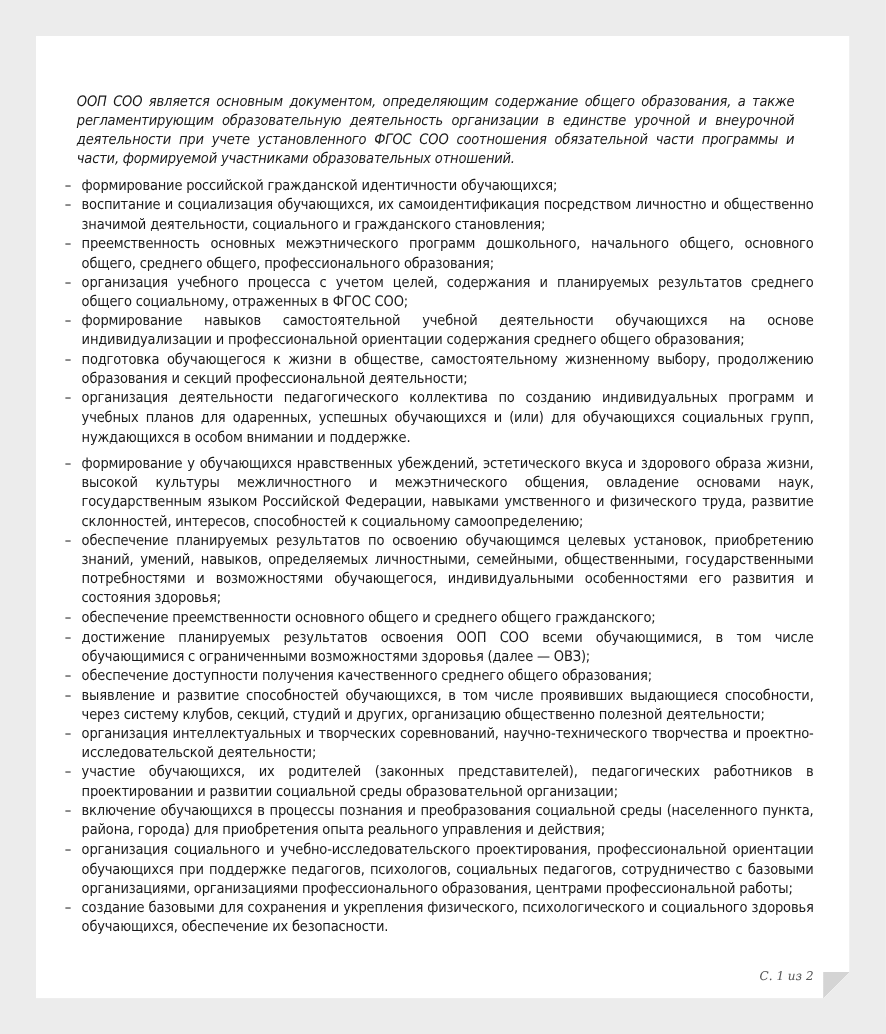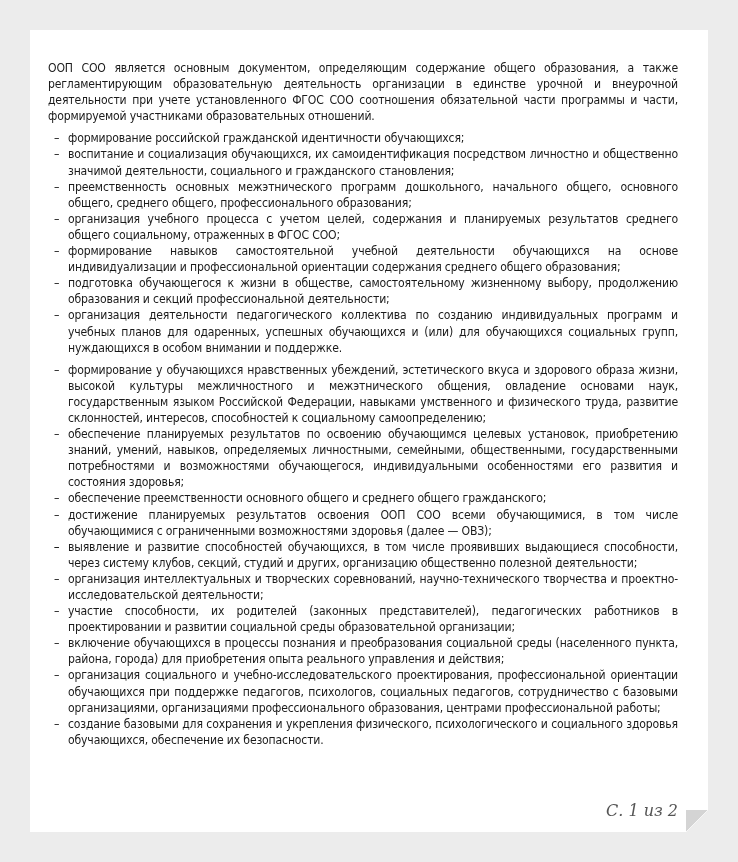--- a/index.html
+++ b/index.html
@@ -34,21 +34,22 @@
     }
     .content {
       font-family: "DejaVu Sans Condensed", "Liberation Sans", sans-serif;
       font-size: 12.1px;
       line-height: 16.1px;
       color: #1a1a1a;
       text-align: justify;
       letter-spacing: -0.15px;
     }
     .content p {
-      margin: 0;
+      margin: 16px;
+      font-style: italic;
     }
     .para {
       margin-bottom: 6px !important;
     }
     .lead {
       margin-bottom: 0 !important;
     }
     ul.dash {
       list-style: none;
       margin: 0 0 6px 0;
@@ -62,21 +63,21 @@
       position: absolute;
       left: 6px;
       top: 0;
     }
     .footer {
       position: absolute;
       right: 30px;
       bottom: 12px;
       font-family: "DejaVu Serif", "Liberation Serif", serif;
       font-style: italic;
-      font-size: 16px;
+      font-size: 10px;
       color: #555555;
     }
   </style>
 </head>
 <body>
 
 <div class="page">
   <div class="content">
     <p class="para">ООП СОО является основным документом, определяющим содержание общего образования, а также регламентирующим образовательную деятельность организации в единстве урочной и внеурочной деятельности при учете установленного ФГОС СОО соотношения обязательной части программы и части, формируемой участниками образовательных отношений.</p>
 
@@ -88,24 +89,24 @@
       <li><span class="bullet">–</span><span>формирование навыков самостоятельной учебной деятельности обучающихся на основе индивидуализации и профессиональной ориентации содержания среднего общего образования;</span></li>
       <li><span class="bullet">–</span><span>подготовка обучающегося к жизни в обществе, самостоятельному жизненному выбору, продолжению образования и секций профессиональной деятельности;</span></li>
       <li><span class="bullet">–</span><span>организация деятельности педагогического коллектива по созданию индивидуальных программ и учебных планов для одаренных, успешных обучающихся и (или) для обучающихся социальных групп, нуждающихся в особом внимании и поддержке.</span></li>
     </ul>
 
     <ul class="dash">
       <li><span class="bullet">–</span><span>формирование у обучающихся нравственных убеждений, эстетического вкуса и здорового образа жизни, высокой культуры межличностного и межэтнического общения, овладение основами наук, государственным языком Российской Федерации, навыками умственного и физического труда, развитие склонностей, интересов, способностей к социальному самоопределению;</span></li>
       <li><span class="bullet">–</span><span>обеспечение планируемых результатов по освоению обучающимся целевых установок, приобретению знаний, умений, навыков, определяемых личностными, семейными, общественными, государственными потребностями и возможностями обучающегося, индивидуальными особенностями его развития и состояния здоровья;</span></li>
       <li><span class="bullet">–</span><span>обеспечение преемственности основного общего и среднего общего гражданского;</span></li>
       <li><span class="bullet">–</span><span>достижение планируемых результатов освоения ООП СОО всеми обучающимися, в том числе обучающимися с ограниченными возможностями здоровья (далее — ОВЗ);</span></li>
-      <li><span class="bullet">–</span></li>
+      <li><span class="bullet">–</span><span>обеспечение доступности получения качественного среднего общего образования;</span></li>
       <li><span class="bullet">–</span><span>выявление и развитие способностей обучающихся, в том числе проявивших выдающиеся способности, через систему клубов, секций, студий и других, организацию общественно полезной деятельности;</span></li>
       <li><span class="bullet">–</span><span>организация интеллектуальных и творческих соревнований, научно-технического творчества и проектно-исследовательской деятельности;</span></li>
-      <li><span class="bullet">–</span><span>участие способности, их родителей (законных представителей), педагогических работников в проектировании и развитии социальной среды образовательной организации;</span></li>
+      <li><span class="bullet">–</span><span>участие обучающихся, их родителей (законных представителей), педагогических работников в проектировании и развитии социальной среды образовательной организации;</span></li>
       <li><span class="bullet">–</span><span>включение обучающихся в процессы познания и преобразования социальной среды (населенного пункта, района, города) для приобретения опыта реального управления и действия;</span></li>
       <li><span class="bullet">–</span><span>организация социального и учебно-исследовательского проектирования, профессиональной ориентации обучающихся при поддержке педагогов, психологов, социальных педагогов, сотрудничество с базовыми организациями, организациями профессионального образования, центрами профессиональной работы;</span></li>
       <li><span class="bullet">–</span><span>создание базовыми для сохранения и укрепления физического, психологического и социального здоровья обучающихся, обеспечение их безопасности.</span></li>
     </ul>
   </div>
 
   <div class="footer">С. 1 из 2</div>
 </div>
 <div class="fold"></div>
 

